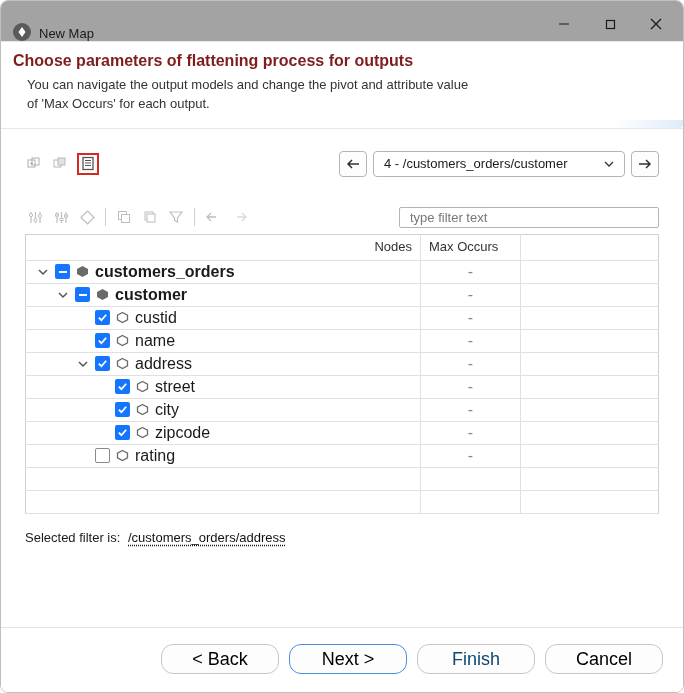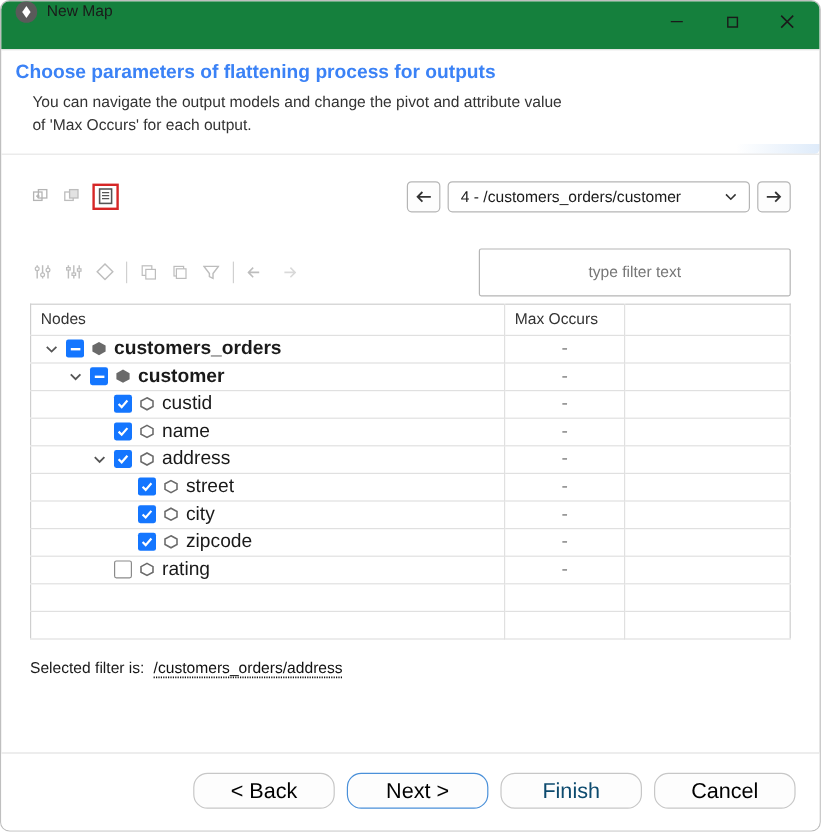--- a/index.html
+++ b/index.html
@@ -13,23 +13,23 @@
     height: 693px;
     overflow: hidden;
     border: 1px solid #bfbfbf;
     border-radius: 8px;
   }
 
   
   .titlebar {
     height: 40px;
     display: flex;
-    align-items: flex-start;
+    align-items: flex-end;
     padding: 0 4px 0 12px;
-    background: #15803d;
+    background: #a3a3a3;
   }
   .titlebar .app-icon {
     width: 18px; height: 18px;
     border-radius: 50%;
     background: #5a5a5a;
     margin-right: 8px;
     display: flex; align-items: center; justify-content: center;
   }
   .titlebar .app-icon svg { width: 10px; height: 10px; }
   .titlebar .title { flex: 0 0 auto; font-size: 13px; }
@@ -52,21 +52,21 @@
     position: absolute;
     right: 0; bottom: 0;
     width: 70px; height: 8px;
     background: linear-gradient(90deg, rgba(74,144,226,0), rgba(74,144,226,0.18));
     border-bottom-right-radius: 4px;
   }
   .head-band h1 {
     margin: 0 0 6px 0;
     font-size: 16px;
     font-weight: 700;
-    color: #3b82f6;
+    color: #7f1d1d;
   }
   .head-band p {
     margin: 0;
     padding-left: 14px;
     color: #333;
     line-height: 1.45;
   }
 
   
   .content {
@@ -119,42 +119,41 @@
   
   .row-tools {
     display: flex;
     align-items: center;
     gap: 6px;
     margin-bottom: 6px;
   }
   .row-tools .spacer { flex: 1; }
   .filter-input {
     border: 1px solid #b5b5b5;
-    height: 40px;
+    height: 21px;
     width: 260px;
     padding: 0 10px;
     font-family: inherit;
     font-size: 13px;
     color: #333;
     border-radius: 2px;
-    text-align: center;
   }
   .filter-input::placeholder { color: #777; }
   .vsep {
     width: 1px; height: 18px; background: #d0d0d0; margin: 0 2px;
   }
 
   
   .tree-table {
     border: 1px solid #cfcfcf;
     width: 100%;
     border-collapse: collapse;
   }
   .tree-table thead th {
-    text-align: left;
+    text-align: right;
     font-weight: 400;
     font-size: 13px;
     color: #333;
     padding: 4px 8px 6px 8px;
     border-right: 1px solid #e0e0e0;
     border-bottom: 1px solid #e0e0e0;
     height: 26px;
   }
   .tree-table thead th:last-child { border-right: none; }
   .tree-table tbody td {

